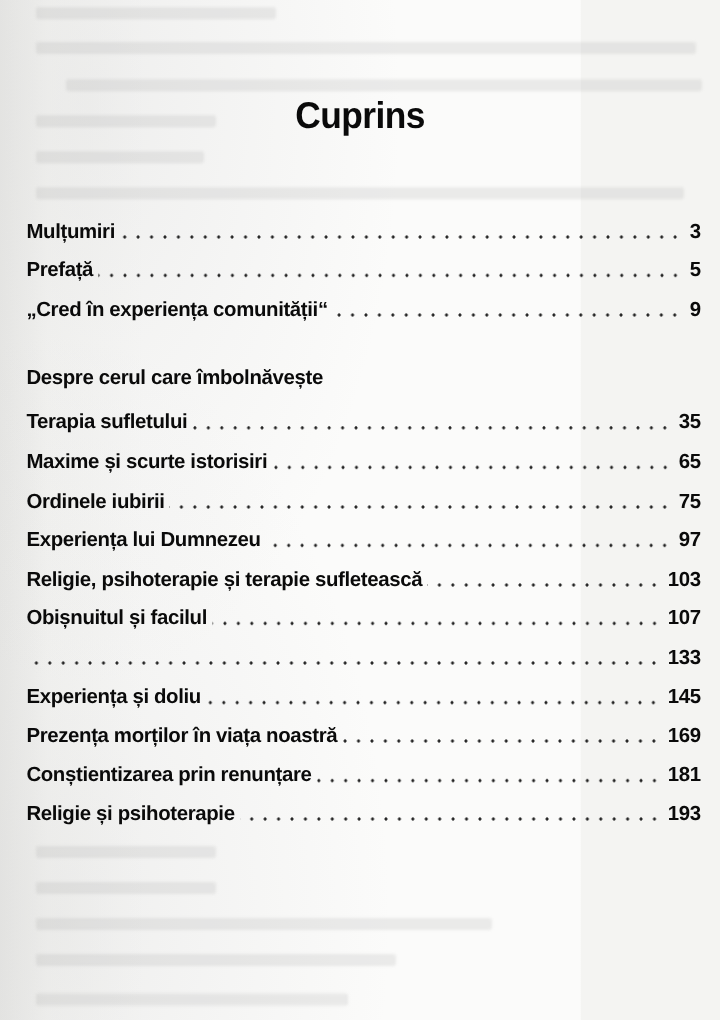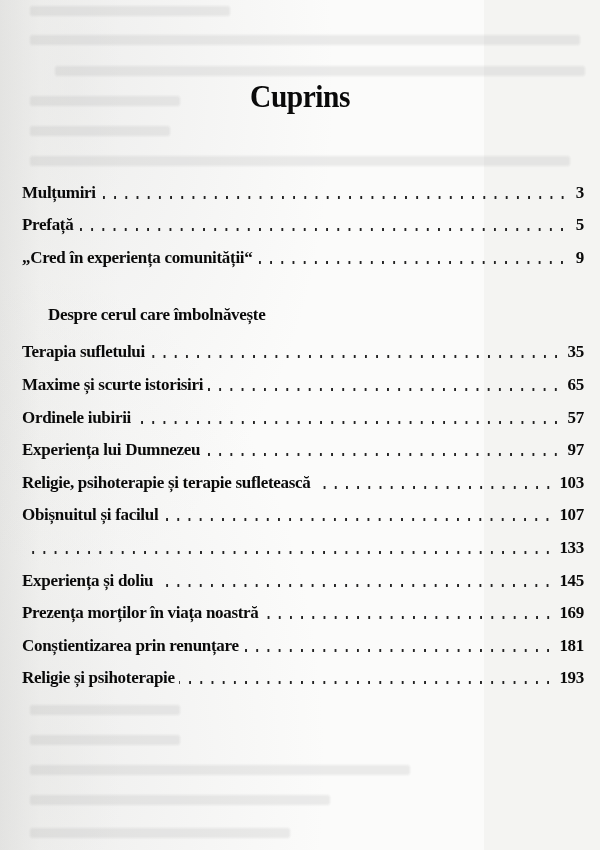--- a/index.html
+++ b/index.html
@@ -16,21 +16,20 @@
     color: #0a0a0a;
   }
   .page {
     position: absolute;
     left: 0; top: 0;
     width: 484px; height: 850px;
     background:
       radial-gradient(ellipse at 15% 10%, rgba(200,200,200,0.25), rgba(255,255,255,0) 45%),
       radial-gradient(ellipse at 10% 90%, rgba(200,200,200,0.25), rgba(255,255,255,0) 45%),
       linear-gradient(90deg, #e9e9e7 0px, #f6f6f4 40px, #fbfbfa 120px, #fbfbfa 100%);
-    font-family: Liberation Serif, serif;
   }
   
   .ghost {
     position: absolute;
     left: 30px;
     height: 10px;
     background: rgba(150,150,150,0.16);
     border-radius: 2px;
     filter: blur(1.2px);
   }
@@ -63,21 +62,20 @@
   .entry.two-line {
     height: 62px;
     flex-direction: column;
     align-items: stretch;
     justify-content: flex-end;
   }
   .line-first {
     display: block;
     line-height: 30px;
     white-space: nowrap;
-    margin-left: 26px;
   }
   .row {
     display: flex;
     align-items: flex-end;
     width: 100%;
     justify-content: space-between;
   }
   .label {
     white-space: nowrap;
     line-height: 20px;
@@ -161,21 +159,21 @@
         <span class="label">Maxime și scurte istorisiri</span>
         <span class="leader"></span>
         <span class="num">65</span>
       </div>
     </div>
 
     <div class="entry">
       <div class="row">
         <span class="label">Ordinele iubirii</span>
         <span class="leader"></span>
-        <span class="num">57</span>
+        <span class="num">75</span>
       </div>
     </div>
 
     <div class="entry">
       <div class="row">
         <span class="label">Experiența lui Dumnezeu</span>
         <span class="leader"></span>
         <span class="num">97</span>
       </div>
     </div>

